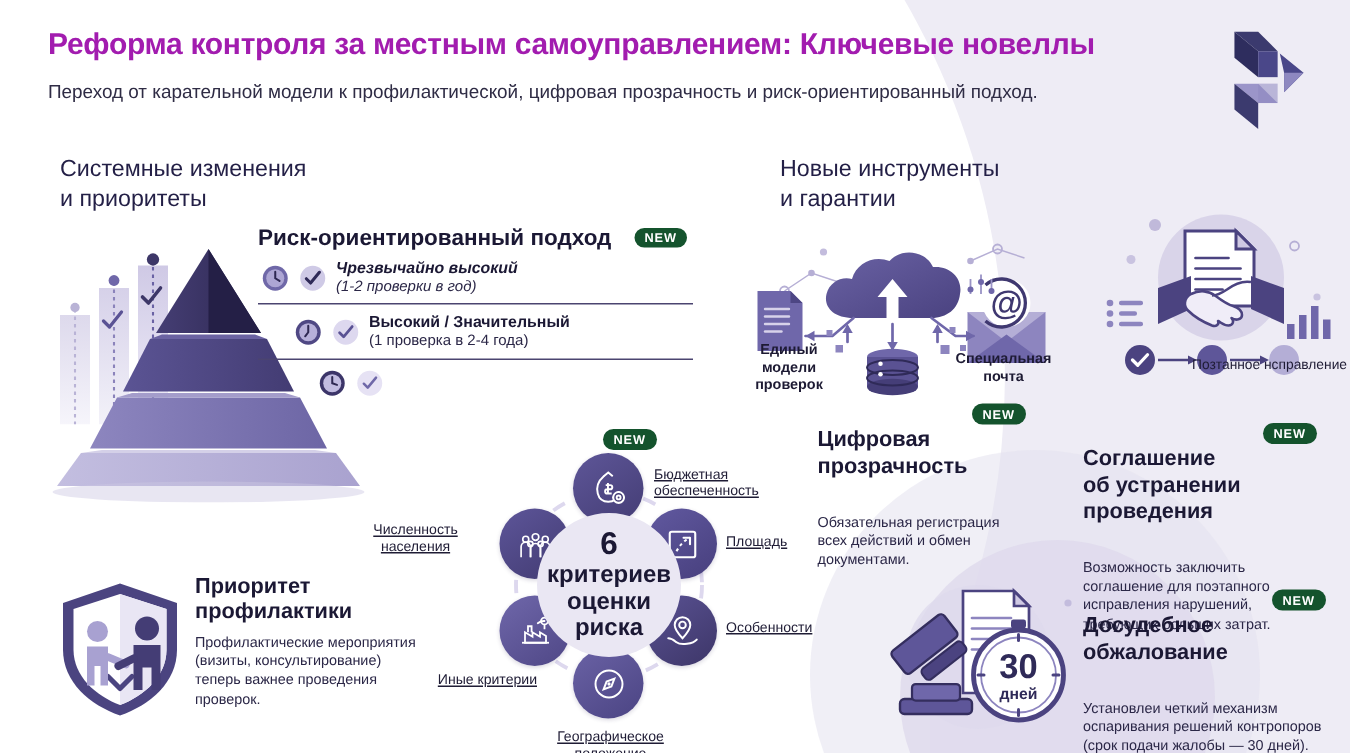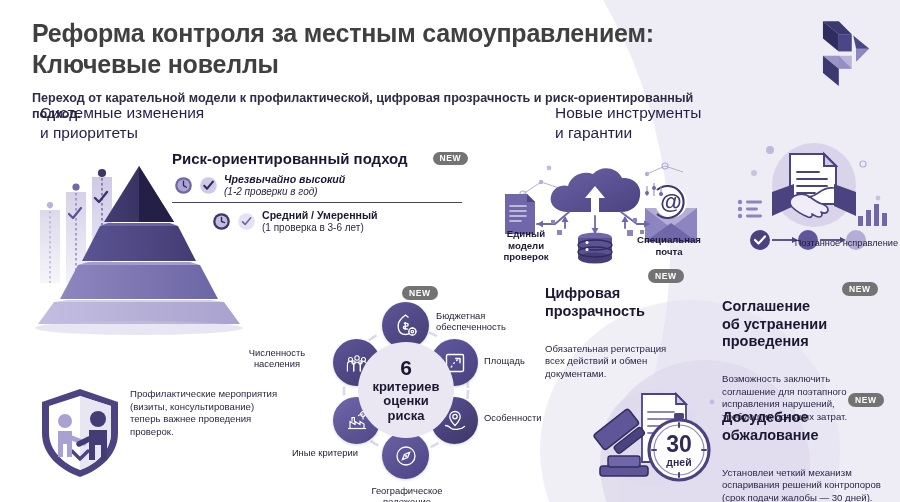--- a/index.html
+++ b/index.html
@@ -21,45 +21,45 @@
   .bg-white-bottom{
     position:absolute;left:0;top:300px;width:620px;height:230px;background:#ffffff;
   }
   .bg-soft-circle{position:absolute;border-radius:50%;background:#e4e1ef;}
   .bg-soft-circle.c1{left:540px;top:300px;width:300px;height:300px;opacity:.55;}
   .bg-soft-circle.c2{left:600px;top:360px;width:210px;height:210px;background:#dedaec;opacity:.8;}
 
   
   .header{position:absolute;left:32px;top:18px;width:700px;}
   .title{
-    font-size:25px;line-height:1.22;font-weight:700;color:#404040;
+    font-size:20px;line-height:1.22;font-weight:700;color:#a21caf;
     letter-spacing:-0.2px;margin:0;
   }
   .subtitle{
-    margin:11px 0 0 0;font-size:12.6px;color:#2f2c45;font-weight:700;line-height:1.3;
+    margin:11px 0 0 0;font-size:12.6px;color:#2f2c45;font-weight:400;line-height:1.3;
   }
 
   .logo{position:absolute;right:18px;top:14px;width:72px;height:72px;}
 
   
   .sec-head{
     position:absolute;font-size:15.5px;font-weight:400;color:#231f46;line-height:1.3;
     white-space:pre-line;
   }
   .sec-left{left:40px;top:103px;}
-  .sec-right{left:520px;top:103px;margin-left:35px;}
+  .sec-right{left:520px;top:103px;}
 
   
   .risk-block{position:absolute;left:172px;top:150px;width:290px;}
   .risk-title{
-    font-size:15px;font-weight:700;color:#1b1834;display:flex;align-items:center;gap:25px;
+    font-size:15px;font-weight:700;color:#1b1834;display:flex;align-items:center;gap:15px;
     white-space:nowrap;
   }
   .badge-new{
-    display:inline-block;background:#737373;color:#fff;border-radius:9px;
+    display:inline-block;background:#14532d;color:#fff;border-radius:9px;
     font-size:8.5px;font-weight:700;letter-spacing:.6px;padding:2.5px 7px 2.5px 7px;
     line-height:1;vertical-align:middle;
   }
   .risk-row{display:flex;align-items:center;gap:6px;padding:6px 0 5px 0;}
   .risk-row + .risk-row{border-top:1.3px solid #4b4470;}
   .risk-row.r1{padding-left:2px;font-style:italic;}
   .risk-row.r2{padding-left:24px;}
   .risk-row.r3{padding-left:40px;}
   .risk-text{line-height:1.18;}
   .risk-name{font-size:10.6px;font-weight:700;color:#1b1834;white-space:nowrap;}
@@ -79,28 +79,28 @@
   .shield{position:absolute;left:32px;top:385px;width:96px;height:96px;}
 
   
   .wheel{position:absolute;left:296px;top:292px;width:220px;height:205px;}
   .wheel-center{
     position:absolute;left:62px;top:50px;width:96px;height:96px;border-radius:50%;
     background:#eae7f3;display:flex;flex-direction:column;align-items:center;justify-content:center;
     text-align:center;
   }
   .wheel-num{font-size:21px;font-weight:700;color:#1b1834;line-height:1;}
-  .wheel-lbl{font-size:13px;font-weight:700;color:#1b1834;line-height:1.12;margin-top:2px;white-space:pre-line;}
+  .wheel-lbl{font-size:16px;font-weight:700;color:#1b1834;line-height:1.12;margin-top:2px;white-space:pre-line;}
   .node{
     position:absolute;width:47px;height:47px;border-radius:50%;
     display:flex;align-items:center;justify-content:center;
     box-shadow:0 1px 3px rgba(40,30,80,.18);
   }
   .node svg{width:26px;height:26px;}
-  .node-lbl{position:absolute;font-size:9.4px;color:#1f1c35;line-height:1.18;white-space:pre-line;}
+  .node-lbl{position:absolute;font-size:9.4px;color:#1f1c35;line-height:1.18;white-space:pre-line;text-decoration:underline;}
   .badge-new.wheel-badge{position:absolute;left:106px;top:-6px;z-index:4;}
 
   
   .digi{position:absolute;left:545px;top:268px;width:160px;}
   .digi .blk-title{display:block;}
   .cloudart{position:absolute;left:497px;top:150px;width:215px;height:118px;}
 
   
   .agree{position:absolute;left:722px;top:281px;width:170px;}
   .hsart{position:absolute;left:718px;top:140px;width:180px;height:118px;}
@@ -224,52 +224,65 @@
       <svg class="tick" viewBox="0 0 24 24">
         <circle cx="12" cy="12" r="10.5" fill="#cfcae6"></circle>
         <path d="M6.6 12.4 l3.6 3.6 l7.4 -9" stroke="#2f2a58" stroke-width="2.6" fill="none" stroke-linecap="round" stroke-linejoin="round"></path>
       </svg>
       <div class="risk-text">
         <div class="risk-name">Чрезвычайно высокий</div>
         <div class="risk-freq">(1-2 проверки в год)</div>
       </div>
     </div>
 
+    <div class="risk-row r2">
+      <svg class="clock" viewBox="0 0 24 24">
+        <circle cx="12" cy="12" r="10.5" fill="#4f4884"></circle>
+          <circle cx="12" cy="12" r="7.6" fill="#b7b0da"></circle>
+        <path d="M12 6.6 V12 L9.4 15.4" stroke="#2e2852" stroke-width="1.7" fill="none" stroke-linecap="round"></path>
+      </svg>
+      <svg class="tick" viewBox="0 0 24 24">
+        <circle cx="12" cy="12" r="10.5" fill="#ddd8ef"></circle>
+        <path d="M6.8 12.4 l3.4 3.4 l7.2 -8.6" stroke="#5a5294" stroke-width="2.3" fill="none" stroke-linecap="round" stroke-linejoin="round"></path>
+      </svg>
+      <div class="risk-text">
+        <div class="risk-name">Высокий / Значительный</div>
+        <div class="risk-freq">(1 проверка в 2-4 года)</div>
+      </div>
+    </div>
 
     <div class="risk-row r3">
       <svg class="clock" viewBox="0 0 24 24">
         <circle cx="12" cy="12" r="10.5" fill="#3c3569"></circle>
           <circle cx="12" cy="12" r="7.6" fill="#c2bce1"></circle>
         <path d="M12 6.8 V12 L16 13.4" stroke="#2e2852" stroke-width="1.7" fill="none" stroke-linecap="round"></path>
       </svg>
       <svg class="tick" viewBox="0 0 24 24">
         <circle cx="12" cy="12" r="10.5" fill="#e6e2f4"></circle>
         <path d="M7 12.4 l3.3 3.3 l7 -8.4" stroke="#6f68a8" stroke-width="2.1" fill="none" stroke-linecap="round" stroke-linejoin="round"></path>
       </svg>
-      <div class="risk-text">
-        <div class="risk-name">Средний / Умеренный</div>
-        <div class="risk-freq">(1 проверка в 3-6 лет)</div>
-      </div>
     </div>
   </div>
 
   <svg class="shield" viewBox="0 0 96 96">
     <path d="M48 4 L86 17 V48 C86 70 68 85 48 92 C28 85 10 70 10 48 V17 Z" fill="#4b4480"></path>
     <path d="M48 11 L79 21 V48 C79 66 64 79 48 85 C32 79 17 66 17 48 V21 Z" fill="#ffffff"></path>
     <path d="M48 11 L79 21 V48 C79 66 64 79 48 85 Z" fill="#e9e6f4"></path>
     <path d="M40 66 l8 8 l8 -8" fill="none" stroke="#4b4480" stroke-width="3.4" stroke-linecap="round" stroke-linejoin="round"></path>
     <circle cx="33" cy="36" r="7" fill="#a8a1d1"></circle>
     <path d="M26 46 h14 v26 h-5 v-13 h-4 v13 h-5 z" fill="#a8a1d1"></path>
     <path d="M40 53 l12 5" stroke="#a8a1d1" stroke-width="5" stroke-linecap="round"></path>
     <circle cx="66" cy="34" r="8" fill="#443d75"></circle>
     <path d="M57 45 h18 v30 h-6 v-15 h-6 v15 h-6 z" fill="#443d75"></path>
     <path d="M57 54 l-10 5" stroke="#443d75" stroke-width="5.4" stroke-linecap="round"></path>
   </svg>
 
   <div class="proph">
+    <div class="blk-title">Приоритет
+профилактики</div>
     <div class="blk-body">Профилактические мероприятия
 (визиты, консультирование)
 теперь важнее проведения
 проверок.</div>
   </div>
 
   <div class="wheel">
     <svg style="position:absolute;inset:0;width:220px;height:205px;" viewBox="0 0 220 205">
       <circle cx="110" cy="98" r="62" fill="none" stroke="#ddd8ee" stroke-width="2.6" stroke-dasharray="9 12"></circle>
     </svg>

